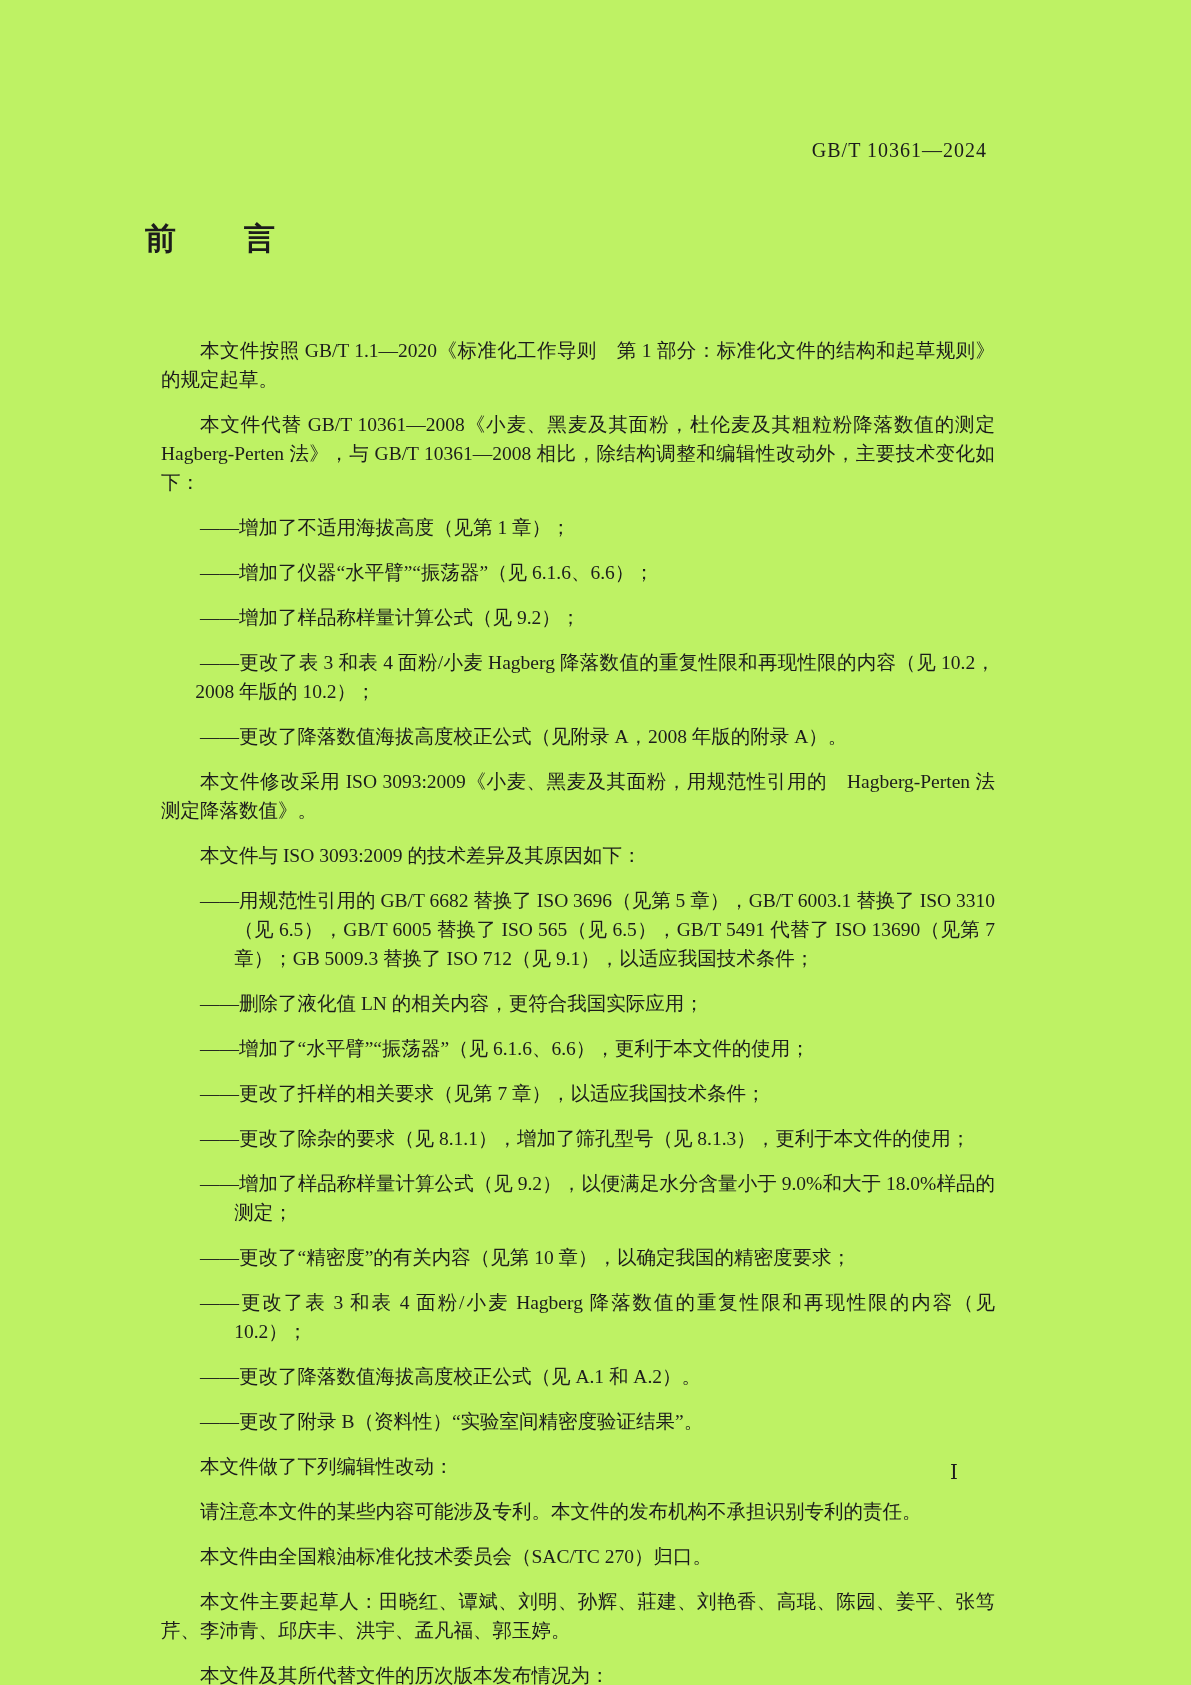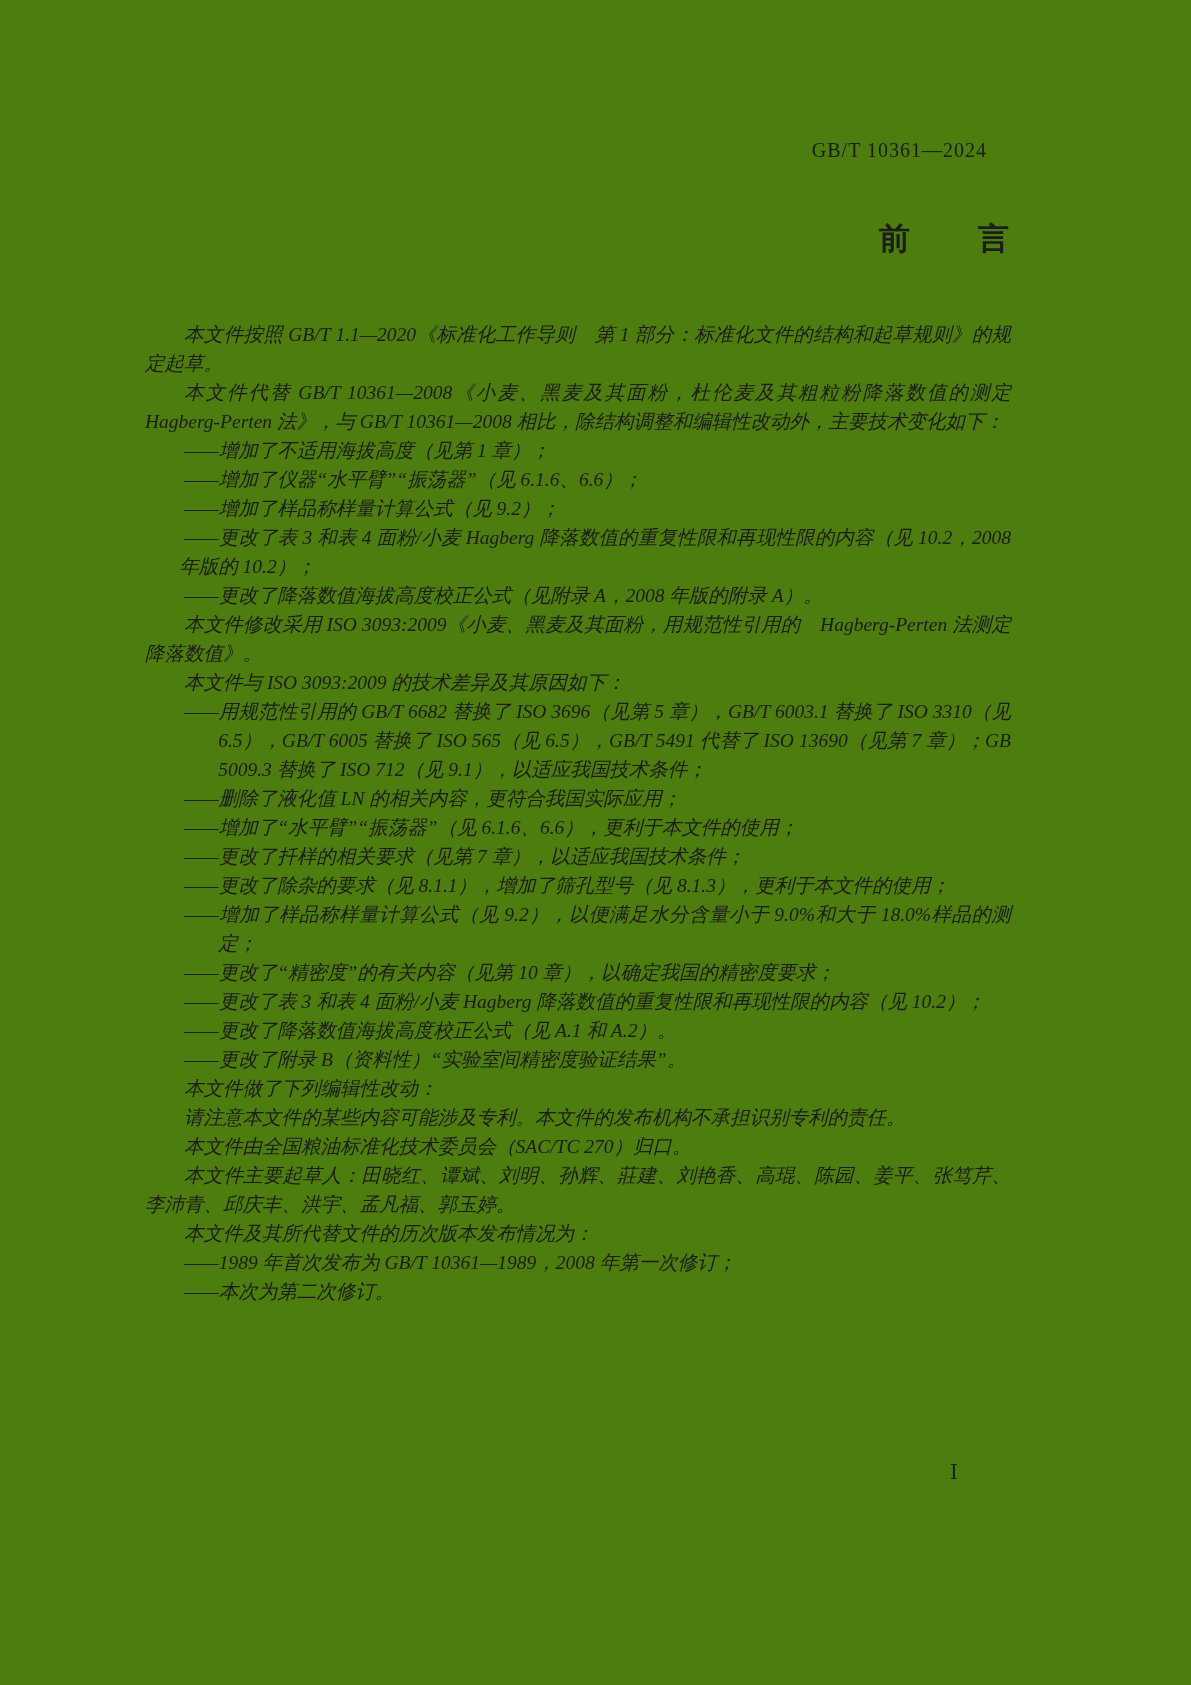--- a/index.html
+++ b/index.html
@@ -8,50 +8,50 @@
     width: 1191px;
     height: 1685px;
     position: relative;
     font-family: "Liberation Serif", "DejaVu Serif", serif;
     color: #1c1c1c;
     overflow: hidden;
   }
   .page {
     position: absolute;
     inset: 0;
-    background: #4d7c0f;
+    background: #bef264;
   }
   .doc-number {
     position: absolute;
     top: 139px;
     right: 204px;
     font-size: 20px;
     letter-spacing: 1px;
     white-space: nowrap;
   }
   .title {
     position: absolute;
     top: 218px;
     left: 145px;
     width: 866px;
-    text-align: right;
+    text-align: left;
     font-size: 31px;
     font-weight: bold;
     letter-spacing: 2px;
   }
   .content {
     position: absolute;
     top: 320px;
     left: 145px;
     width: 866px;
     font-size: 19.5px;
     line-height: 29px;
     text-align: justify;
   }
-  .blk { margin: 0; font-style: italic; }
+  .blk { margin: 16px; }
   .blk.para { text-indent: 2em; }
   .blk.dash { padding-left: 1.75em; text-indent: 0.25em; }
   .blk.dash2 { padding-left: 3.75em; text-indent: -1.75em; }
   .page-number {
     position: absolute;
     top: 1460px;
     left: 950px;
     font-size: 20px;
   }
 </style>

